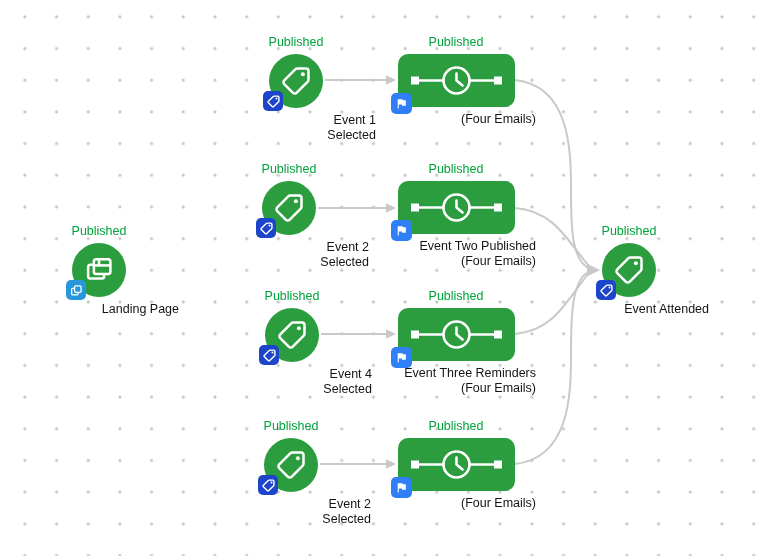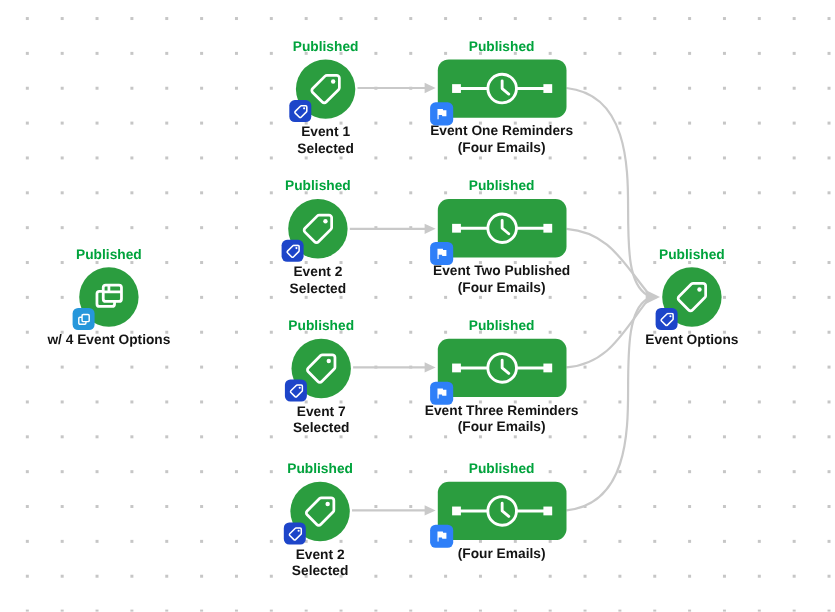--- a/index.html
+++ b/index.html
@@ -8,21 +8,21 @@
     font-family:"Liberation Sans","DejaVu Sans",sans-serif;
     position:relative;
   }
   .canvas{
     position:absolute;left:0;top:0;width:759px;height:556px;
     background-image:radial-gradient(circle,#c6c6c6 1.3px,transparent 1.8px);
     background-size:31.7px 31.7px;
     background-position:9px 1px;
   }
   svg.connectors{position:absolute;left:0;top:0;pointer-events:none;}
-  .node{position:absolute;width:160px;text-align:center;font-weight:bold;}
+  .node{position:absolute;width:160px;text-align:center;}
   .status{
     font-size:12.5px;line-height:15px;height:15px;margin-bottom:4px;
     color:#00A33C;
   }
   .shape-wrap{position:relative;margin:0 auto;}
   .shape-wrap.circle{width:54px;height:54px;}
   .shape-wrap.rect{width:117px;height:53px;}
   .circle-shape{
     width:54px;height:54px;border-radius:50%;background:#2B9D3F;
     display:flex;align-items:center;justify-content:center;
@@ -30,21 +30,21 @@
   .rect-shape{
     width:117px;height:53px;border-radius:10px;background:#2B9D3F;
   }
   .badge{
     position:absolute;border-radius:5px;
     display:flex;align-items:center;justify-content:center;
   }
   .badge.tag-b{background:#1D45C9;width:20px;height:20px;left:-6px;bottom:-3px;}
   .badge.flag-b{background:#2E7FF8;width:21px;height:21px;left:-7px;bottom:-7px;}
   .badge.pages-b{background:#2697DB;width:20px;height:20px;left:-6px;bottom:-3px;}
-  .label{margin-top:5px;font-size:12.5px;line-height:15px;color:#141414;}
+  .label{margin-top:5px;font-size:12.5px;line-height:15px;color:#141414;text-align:right;}
 </style>
 </head>
 <body>
 
 <div class="canvas">
 
   <svg class="connectors" width="759" height="556" viewBox="0 0 759 556">
 
     <g stroke="#C9C9C9" stroke-width="2" fill="none">
       <path d="M325,80 L387,80"></path>
@@ -78,21 +78,21 @@
         </svg>
       </div>
       <div class="badge pages-b">
         <svg width="13" height="13" viewBox="0 0 24 24">
           <rect x="3" y="8" width="12" height="12" rx="2" fill="none" stroke="#fff" stroke-width="2.4"></rect>
           <rect x="8.5" y="3.5" width="12" height="12" rx="2" fill="#2697DB" stroke="#fff" stroke-width="2.4"></rect>
         </svg>
       </div>
     </div>
     <div class="label">
-      <div>w/ 4 Event Options</div>
+      <div>Landing Page</div>
     </div>
   </div>
 
   <div class="node" style="left:216px;top:35px">
     <div class="status">Published</div>
     <div class="shape-wrap circle">
       <div class="circle-shape">
         <svg width="30" height="30" viewBox="0 0 24 24">
           <g transform="translate(24,0) scale(-1,1)">
             <path d="M21.41 11.58l-9-9C12.05 2.22 11.55 2 11 2H4c-1.1 0-2 .9-2 2v7c0 .55.22 1.05.59 1.42l9 9c.36.36.86.58 1.41.58.55 0 1.05-.22 1.41-.59l7-7c.37-.36.59-.86.59-1.41 0-.55-.23-1.06-.59-1.42z" fill="none" stroke="#fff" stroke-width="2" stroke-linejoin="round"></path>
@@ -155,21 +155,21 @@
       <div class="badge tag-b">
         <svg width="13" height="13" viewBox="0 0 24 24">
           <g transform="translate(24,0) scale(-1,1)">
             <path d="M21.41 11.58l-9-9C12.05 2.22 11.55 2 11 2H4c-1.1 0-2 .9-2 2v7c0 .55.22 1.05.59 1.42l9 9c.36.36.86.58 1.41.58.55 0 1.05-.22 1.41-.59l7-7c.37-.36.59-.86.59-1.41 0-.55-.23-1.06-.59-1.42z" fill="none" stroke="#fff" stroke-width="2.6" stroke-linejoin="round"></path>
             <circle cx="6.5" cy="6.5" r="1.8" fill="#fff"></circle>
           </g>
         </svg>
       </div>
     </div>
     <div class="label">
-      <div>Event 7</div>
+      <div>Event 4</div>
       <div>Selected</div>
     </div>
   </div>
 
   <div class="node" style="left:211px;top:419px">
     <div class="status">Published</div>
     <div class="shape-wrap circle">
       <div class="circle-shape">
         <svg width="30" height="30" viewBox="0 0 24 24">
           <g transform="translate(24,0) scale(-1,1)">
@@ -205,21 +205,20 @@
           <path d="M58.5 19.5 V26.5 L64.5 31.5" stroke="#fff" stroke-width="2.6" fill="none" stroke-linecap="round" stroke-linejoin="round"></path>
         </svg>
       </div>
       <div class="badge flag-b">
         <svg width="13" height="13" viewBox="0 0 24 24">
           <path d="M14.4 6L14 4H5v17h2v-7h5.6l.4 2h7V6z" fill="#fff"></path>
         </svg>
       </div>
     </div>
     <div class="label">
-      <div>Event One Reminders</div>
       <div>(Four Emails)</div>
     </div>
   </div>
 
   <div class="node" style="left:376px;top:162px">
     <div class="status">Published</div>
     <div class="shape-wrap rect">
       <div class="rect-shape">
         <svg width="117" height="53" viewBox="0 0 117 53">
           <line x1="18" y1="26.5" x2="99" y2="26.5" stroke="#fff" stroke-width="2.6"></line>
@@ -302,17 +301,17 @@
       <div class="badge tag-b">
         <svg width="13" height="13" viewBox="0 0 24 24">
           <g transform="translate(24,0) scale(-1,1)">
             <path d="M21.41 11.58l-9-9C12.05 2.22 11.55 2 11 2H4c-1.1 0-2 .9-2 2v7c0 .55.22 1.05.59 1.42l9 9c.36.36.86.58 1.41.58.55 0 1.05-.22 1.41-.59l7-7c.37-.36.59-.86.59-1.41 0-.55-.23-1.06-.59-1.42z" fill="none" stroke="#fff" stroke-width="2.6" stroke-linejoin="round"></path>
             <circle cx="6.5" cy="6.5" r="1.8" fill="#fff"></circle>
           </g>
         </svg>
       </div>
     </div>
     <div class="label">
-      <div>Event Options</div>
+      <div>Event Attended</div>
     </div>
   </div>
 
 </div>
 
 </body></html>

